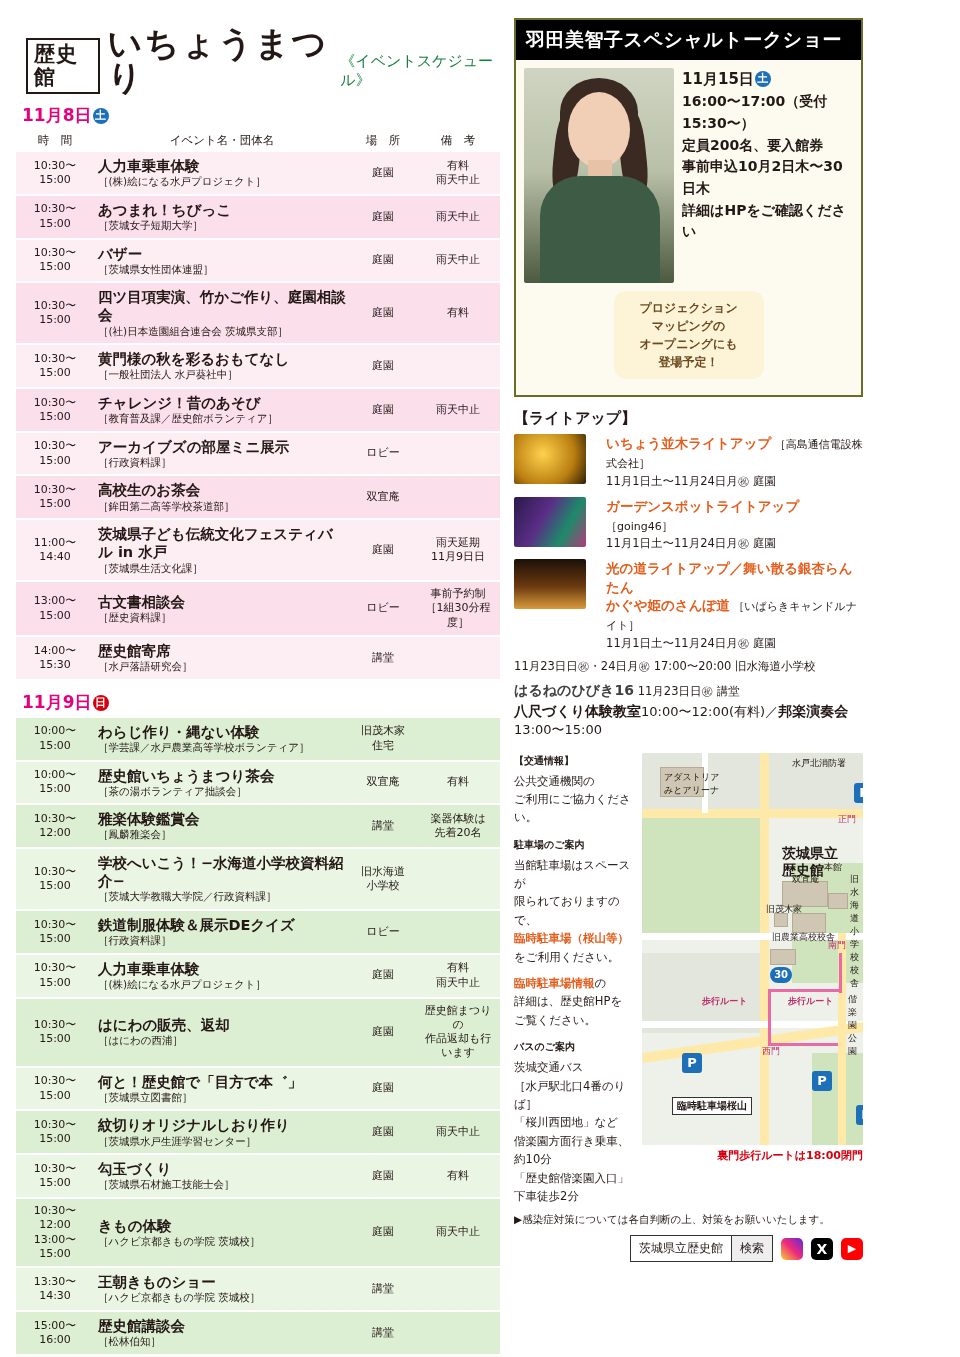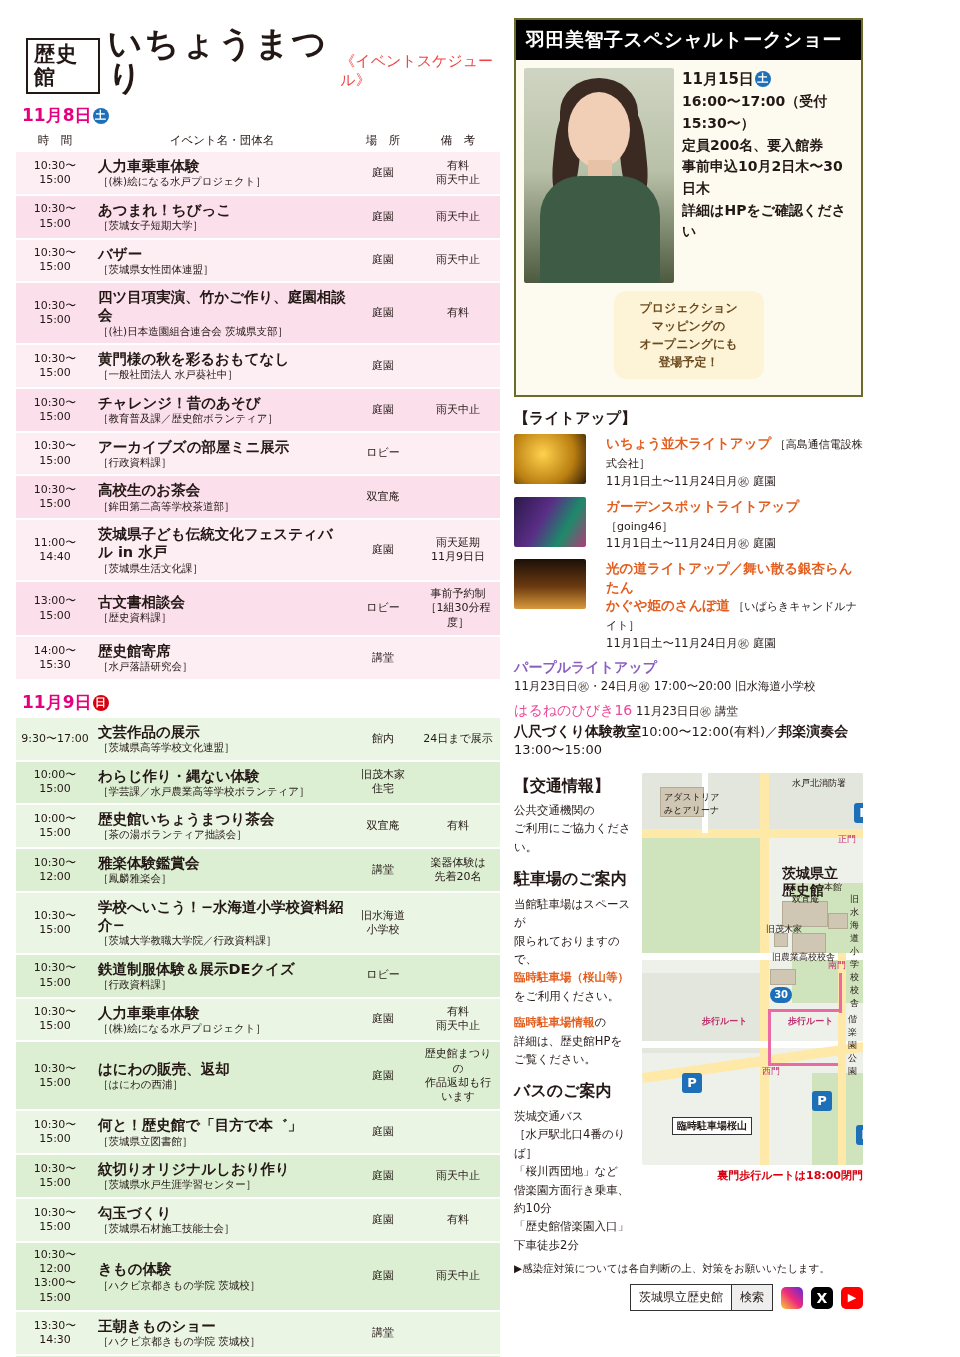--- a/index.html
+++ b/index.html
@@ -15,21 +15,21 @@
   .left { width:530px; }
   .right { width:382px; }
 
   
   .masthead { display:flex; align-items:flex-end; gap:8px; margin:8px 0 6px 10px; }
   .logo-box {
     border:2px solid #231815; padding:3px 6px; font-weight:bold; font-size:21px;
     letter-spacing:1px; line-height:1.1;
   }
   .title-main { font-size:34px; font-weight:bold; letter-spacing:2px; line-height:1; }
-  .title-sub { font-size:15px; color:#ef4444; padding-bottom:4px; }
+  .title-sub { font-size:15px; color:#15803d; padding-bottom:4px; }
 
   .day-head { font-size:17px; font-weight:bold; margin:10px 0 4px 6px; }
   .day-head .pink { color:#e4007f; }
   .badge {
     display:inline-block; color:#fff; border-radius:50%; width:16px; height:16px;
     line-height:16px; text-align:center; font-size:11px; vertical-align:2px; margin:0 1px;
   }
   .badge.sat { background:#1d6fb8; }
   .badge.sun { background:#d7000f; }
 
@@ -122,28 +122,28 @@
   .sec-head { font-size:15px; font-weight:bold; margin:12px 0 6px; }
   .lightup-item { display:flex; gap:20px; margin-bottom:8px; align-items:flex-start; }
   .lu-thumb { width:72px; height:50px; flex:none; border-radius:2px; }
   .lu-1 { background:radial-gradient(circle at 40% 40%, #ffd24d, #b97d10 60%, #2d1d06); }
   .lu-2 { background:linear-gradient(120deg,#2a1a4a,#5a2d86 40%,#1d8a6a 70%,#b23a7a); }
   .lu-3 { background:linear-gradient(#1b1008,#6b3a10 55%,#d99a3c); }
   .lu-title { font-size:13.5px; font-weight:bold; color:#e35e1e; line-height:1.35; }
   .lu-org { font-size:11px; color:#231815; font-weight:normal; }
   .lu-date { font-size:11.5px; margin-top:2px; }
   .purple-title { font-size:14px; font-weight:bold; color:#8b5fbf; }
-  .haru-title { font-size:14px; font-weight:normal; color:#ec4899;text-align:center; }
+  .haru-title { font-size:14px; font-weight:bold; color:#404040;text-align:center; }
   .haru-line { font-size:13px; margin-top:3px; }
   .haru-line b { font-size:14px; }
 
   
   .traffic { display:flex; gap:8px; margin-top:14px; }
   .traffic-text { width:120px; font-size:11.5px; line-height:1.6; }
-  .traffic-text h4 { font-size:16px; margin:10px 0 3px; font-weight:bold; }
+  .traffic-text h4 { font-size:10px; margin:10px 0 3px; font-weight:bold; }
   .traffic-text h4.first { margin-top:0; }
   .em { color:#e35e1e; font-weight:bold; }
   .map {
     flex:1; height:392px; position:relative; background:#eef1ea; border-radius:2px; overflow:hidden;
     font-size:9px;
   }
   .map .road { position:absolute; background:#ffffff; }
   .map .road.y { background:#ffe9a8; }
   .map .blk { position:absolute; background:#e2e6dc; }
   .map .green-area { position:absolute; background:#cfe3bc; }
@@ -318,29 +318,20 @@
         <span class="pink">11月9日</span><span class="badge sun">日</span>
       </div>
       <table class="sched green-table">
         <colgroup>
             <col class="c1">
             <col class="c2">
             <col class="c3">
             <col class="c4">
           </colgroup>
         <tbody id="day2-body">
-            <tr>
-              <td class="time">9:30〜17:00</td>
-              <td class="ev">
-                <div class="ev-name">文芸作品の展示</div>
-                <div class="ev-org">［茨城県高等学校文化連盟］</div>
-              </td>
-              <td class="place">館内</td>
-              <td class="note">24日まで展示</td>
-            </tr>
             <tr class="alt">
               <td class="time">10:00〜15:00</td>
               <td class="ev">
                 <div class="ev-name">わらじ作り・縄ない体験</div>
                 <div class="ev-org">［学芸課／水戸農業高等学校ボランティア］</div>
               </td>
               <td class="place">旧茂木家
 住宅</td>
               <td class="note"></td>
             </tr>
@@ -519,21 +510,20 @@
             <div class="lu-thumb lu-3"></div>
             <div>
               <div class="lu-title" style="white-space:pre-line">光の道ライトアップ／舞い散る銀杏らんたん
 かぐや姫のさんぽ道<span class="lu-org"> ［いばらきキャンドルナイト］</span></div>
               <div class="lu-date">11月1日土〜11月24日月㊗ 庭園</div>
             </div>
           </div>
         </div>
 
       <div>
-        <div class="purple-title">パープルライトアップ</div>
         <div class="lu-date">11月23日日㊗・24日月㊗ 17:00〜20:00 旧水海道小学校</div>
       </div>
 
       <div style="margin-top:8px">
         <span class="haru-title">はるねのひびき16</span>
         <span class="lu-date">11月23日日㊗ 講堂</span>
         <div class="haru-line">
           <b>八尺づくり体験教室</b><span>10:00〜12:00(有料)／</span><b>邦楽演奏会</b><span>13:00〜15:00</span>
         </div>
       </div>

